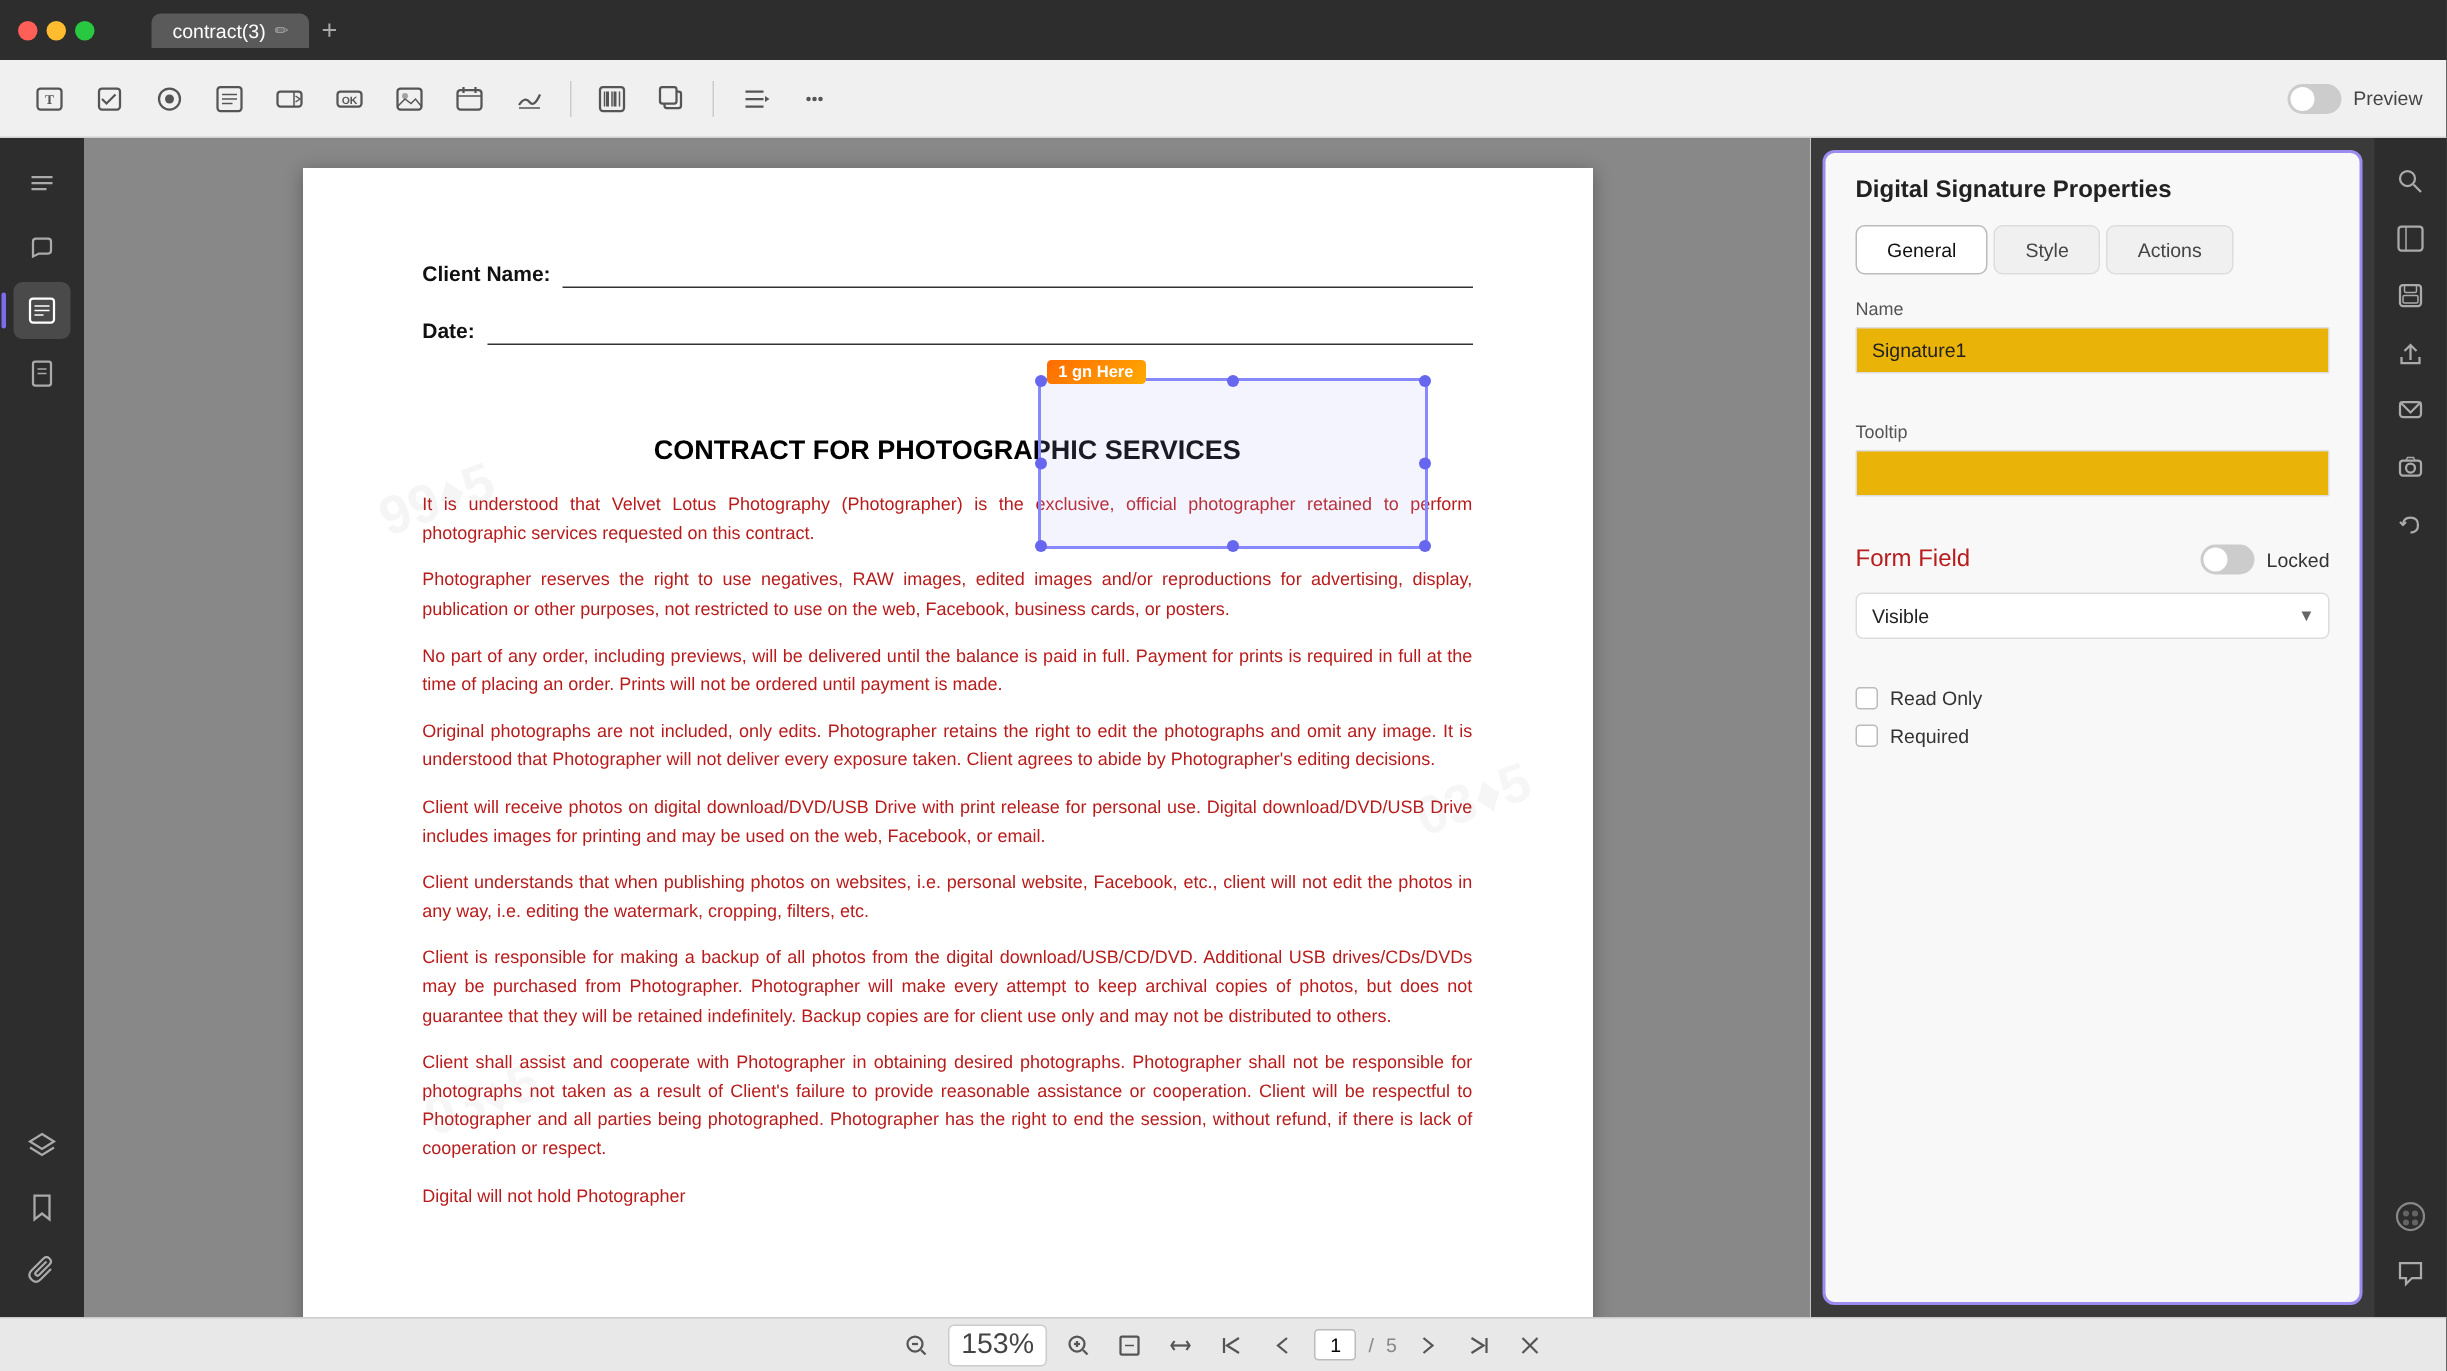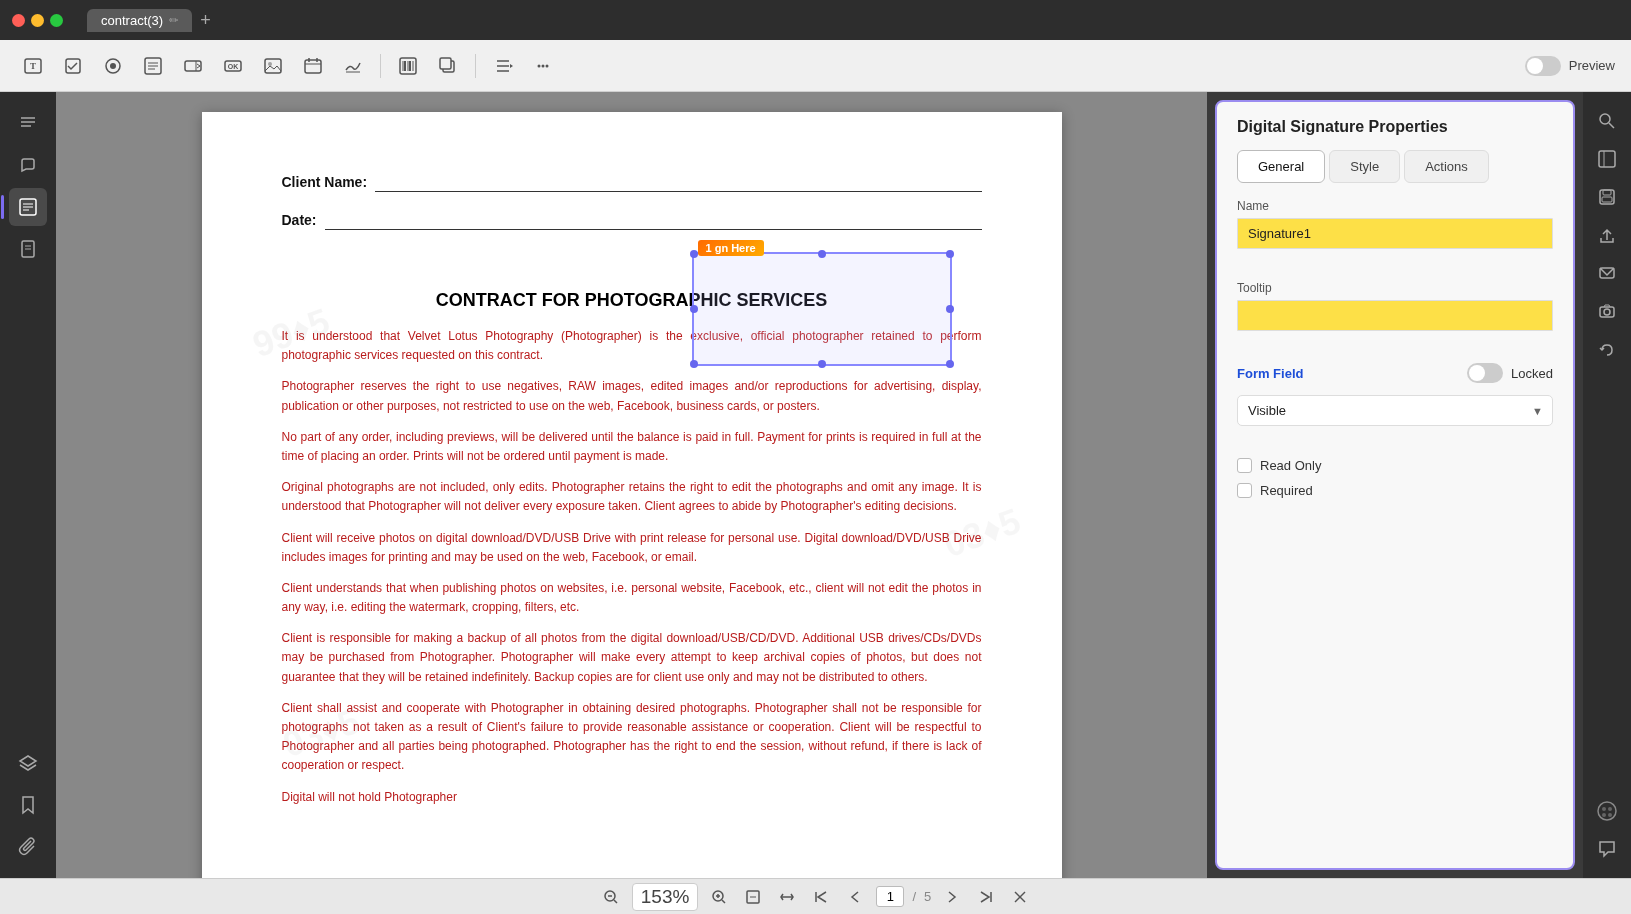--- a/index.html
+++ b/index.html
@@ -13,21 +13,21 @@
       flex-direction: column;
     }
 
     
     .titlebar {
       height: 40px;
       background: #2d2d2d;
       display: flex;
       align-items: center;
       padding: 0 12px;
-      gap: 8px;
+      gap: 22px;
       flex-shrink: 0;
     }
     .traffic-lights { display: flex; gap: 6px; align-items: center; }
     .traffic-light {
       width: 13px; height: 13px; border-radius: 50%;
     }
     .tl-red { background: #ff5f57; }
     .tl-yellow { background: #febc2e; }
     .tl-green { background: #28c840; }
     .tab-bar {
@@ -249,28 +249,28 @@
     .panel-field { margin-bottom: 32px; }
     .panel-field-label {
       font-size: 12px; color: #555; margin-bottom: 5px;
     }
     .panel-input {
       width: 100%;
       border: 1px solid #ddd;
       border-radius: 1px;
       padding: 7px 10px;
       font-size: 13px;
-      background: #fde047;
+      background: #eab308;
       color: #222;
     }
     .panel-row {
       display: flex; align-items: center; justify-content: space-between;
       margin-bottom: 12px;
     }
-    .panel-row-label { font-size: 13px; color: #1d4ed8; font-weight: 700; }
+    .panel-row-label { font-size: 16px; color: #b91c1c; font-weight: 400; }
 
     
     .toggle-switch {
       width: 36px; height: 20px;
       background: #ccc; border-radius: 10px;
       position: relative; cursor: pointer;
     }
     .toggle-switch.off { background: #ccc; }
     .toggle-knob {
       width: 16px; height: 16px; background: #fff;

